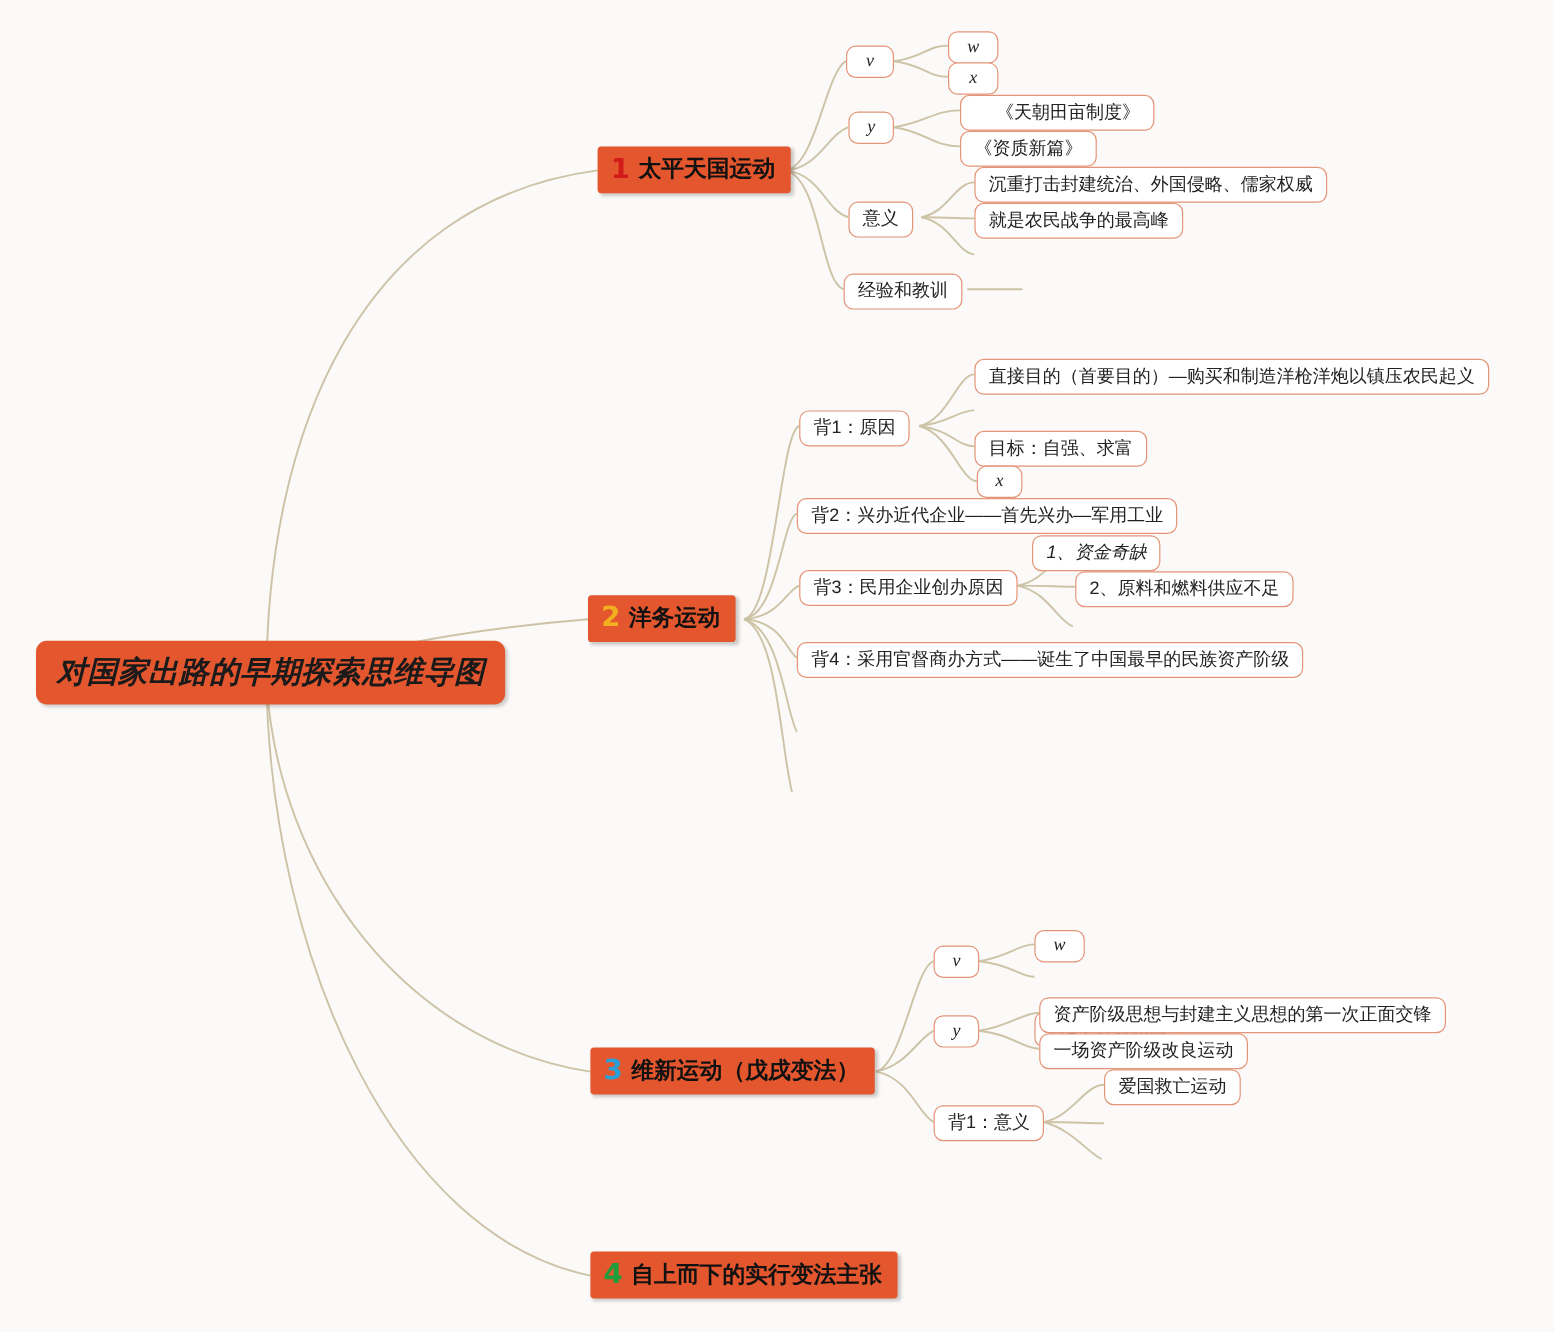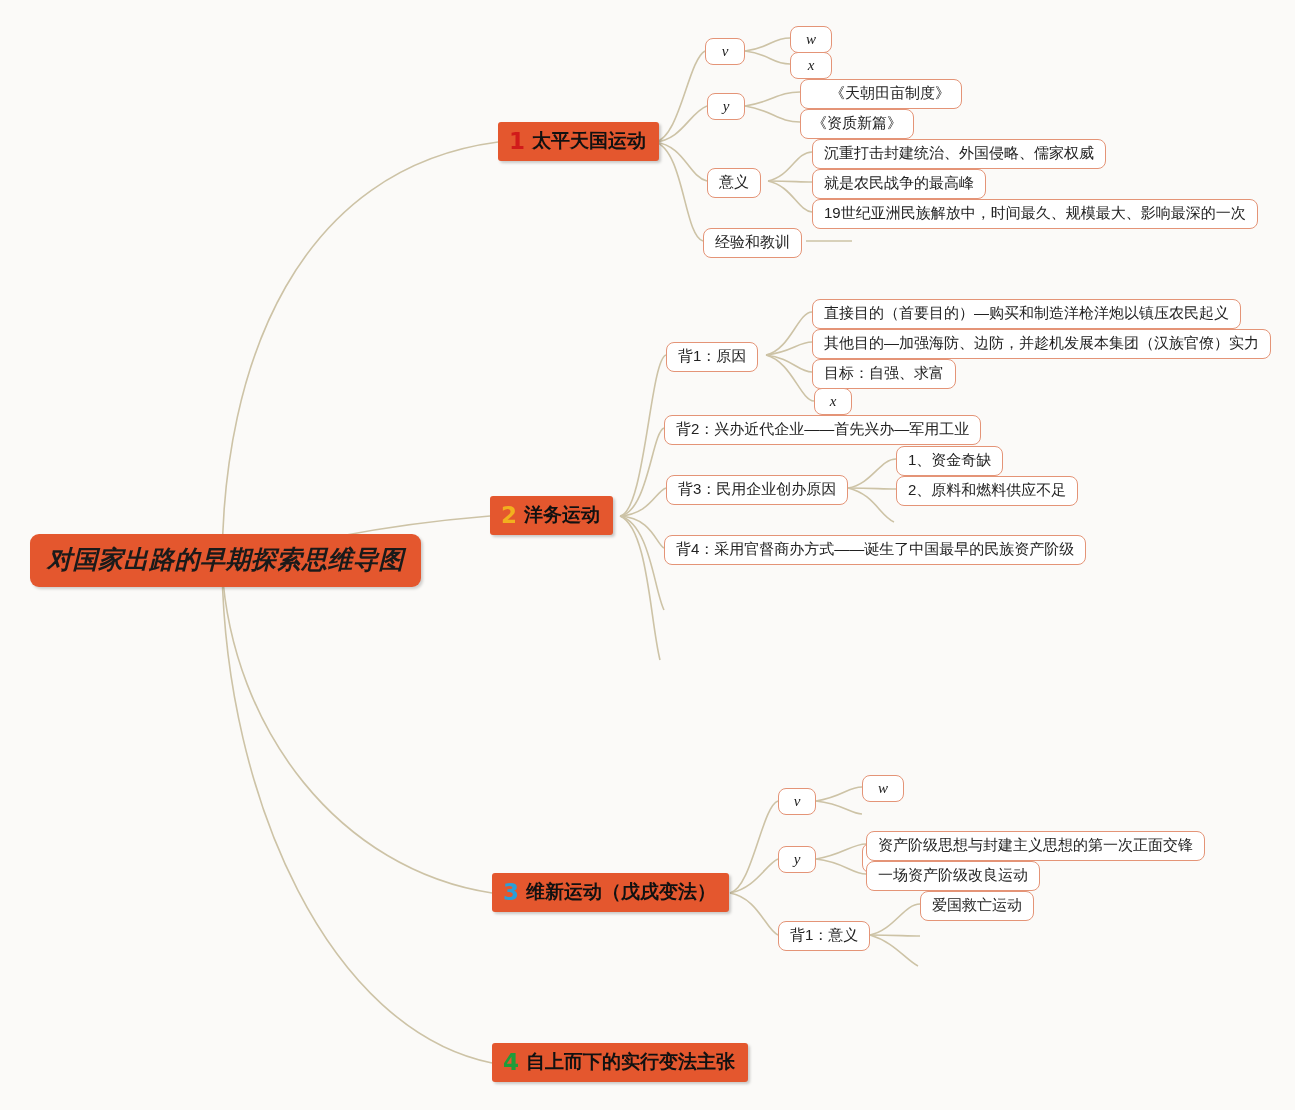--- a/index.html
+++ b/index.html
@@ -176,57 +176,51 @@
 
   <div class="node leaf" style="left:707px; top:168px;">
     <span>意义</span>
   </div>
   <div class="node leaf" style="left:812px; top:139px;">
     <span>沉重打击封建统治、外国侵略、儒家权威</span>
   </div>
   <div class="node leaf" style="left:812px; top:169px;">
     <span>就是农民战争的最高峰</span>
   </div>
-  <div class="node leaf" style="left:812px; top:199px;">
-    <span>19世纪亚洲民族解放中，时间最久、规模最大、影响最深的一次</span>
-  </div>
 
   <div class="node leaf" style="left:703px; top:228px;">
     <span>经验和教训</span>
   </div>
 
   <div class="node branch" style="left:490px; top:496px;">
     <span class="num" style="color:#f2b01e;">2</span>
     <span>洋务运动</span>
   </div>
 
   <div class="node leaf" style="left:666px; top:342px;justify-content:center;">
     <span>背1：原因</span>
   </div>
   <div class="node leaf" style="left:812px; top:299px;">
     <span>直接目的（首要目的）—购买和制造洋枪洋炮以镇压农民起义</span>
   </div>
-  <div class="node leaf" style="left:812px; top:329px;">
-    <span>其他目的—加强海防、边防，并趁机发展本集团（汉族官僚）实力</span>
-  </div>
   <div class="node leaf" style="left:812px; top:359px;text-align:right;">
     <span>目标：自强、求富</span>
   </div>
   <div class="node leaf small" style="left:814px; top:388px; width:38px;">
     <span>x</span>
   </div>
 
   <div class="node leaf" style="left:664px; top:415px;">
     <span>背2：兴办近代企业——首先兴办—军用工业</span>
   </div>
 
   <div class="node leaf" style="left:666px; top:475px;">
     <span>背3：民用企业创办原因</span>
   </div>
-  <div class="node leaf" style="left:896px; top:446px;">
+  <div class="node leaf" style="left:860px; top:446px;font-style:italic;">
     <span>1、资金奇缺</span>
   </div>
   <div class="node leaf" style="left:896px; top:476px;">
     <span>2、原料和燃料供应不足</span>
   </div>
 
   <div class="node leaf" style="left:664px; top:535px;">
     <span>背4：采用官督商办方式——诞生了中国最早的民族资产阶级</span>
   </div>
 

